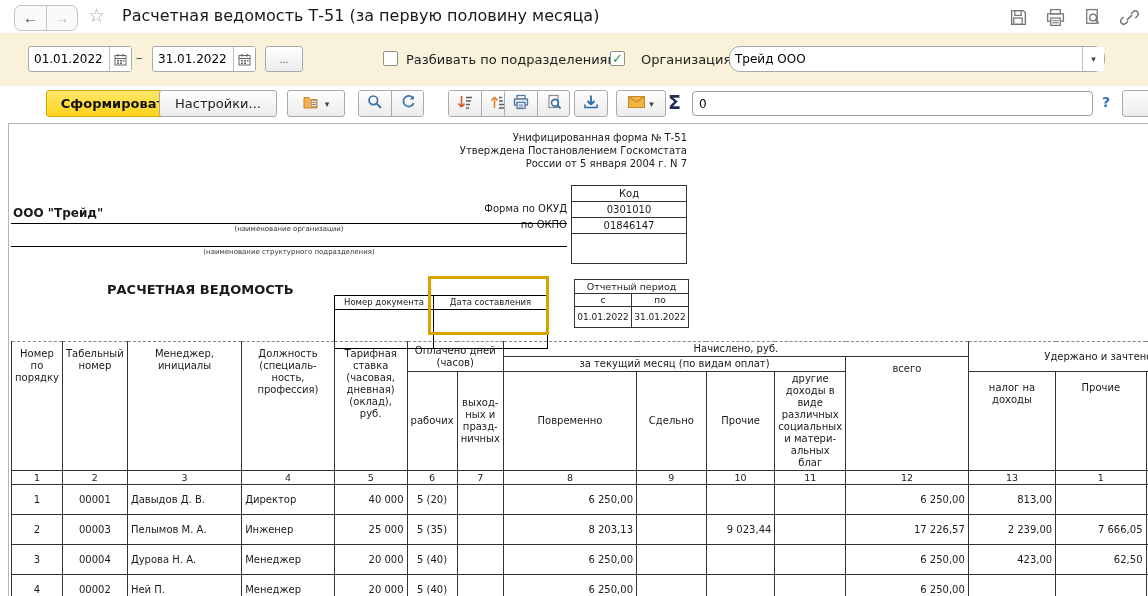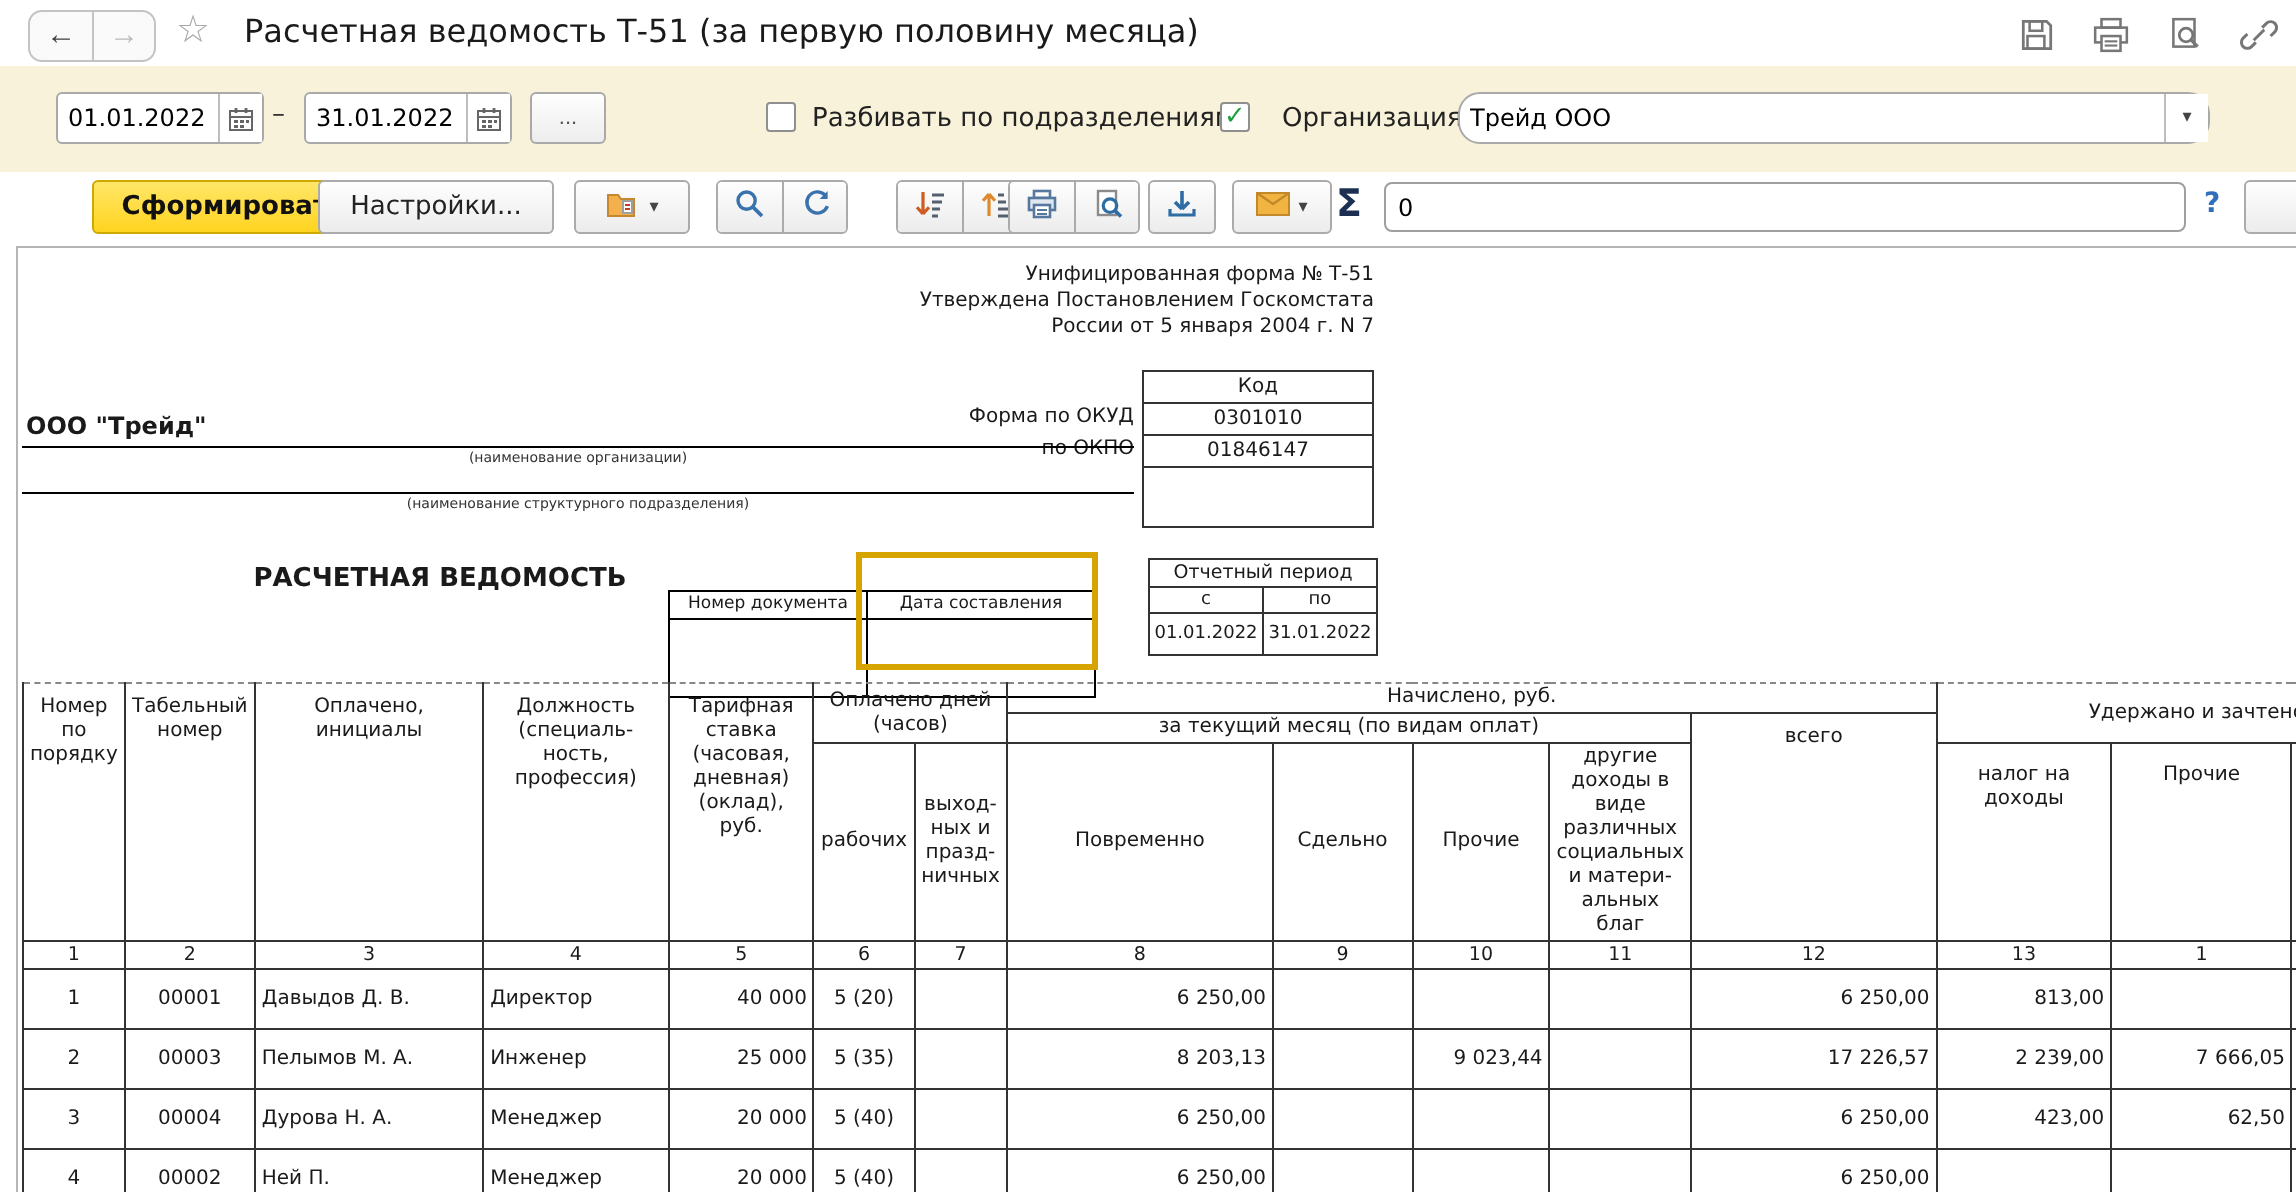--- a/index.html
+++ b/index.html
@@ -64,21 +64,21 @@
   .report { position:absolute; left:8px; top:123px; width:1250px; height:500px; background:#fff;
             border:1px solid #b5b5b5; overflow:hidden; font-size:10px; color:#1a1a1a; }
   .formnote { position:absolute; left:358px; top:7px; width:320px; text-align:right; font-size:10px; line-height:13px; }
   .codetbl { position:absolute; left:562px; top:61px; width:116px; border-collapse:collapse; }
   .codetbl td { border:1px solid #333; text-align:center; font-size:10px; height:16px; padding:0; }
   .codetbl .empty { height:30px; }
   .rlabel { position:absolute; width:130px; text-align:right; font-size:10px; }
   .orgname { position:absolute; left:4px; top:82px; font-size:12px; font-weight:bold; }
   .hline { position:absolute; left:2px; width:556px; border-top:1px solid #000; }
   .caption { position:absolute; left:2px; width:556px; text-align:center; font-size:7px; color:#333; }
-  .doctitle { position:absolute; left:98px; top:157px; width:226px; text-align:center;
+  .doctitle { position:absolute; left:98px; top:157px; width:226px; text-align:left;
               font-size:13px; font-weight:bold; line-height:17px; }
   .hdrbox { position:absolute; top:171px; border:1px solid #000; background:#fff; }
   .hdrbox .bh { height:14px; border-bottom:1px solid #000; text-align:center; font-size:8.5px; line-height:13px; }
   .hdrbox .bb { height:38px; }
   .selout { position:absolute; left:419px; top:152px; width:121px; height:59px;
             border:3px solid #d7a300; pointer-events:none; }
   .periodtbl { position:absolute; left:565px; top:155px; border-collapse:collapse; }
   .periodtbl td { border:1px solid #333; text-align:center; font-size:9px; padding:0; }
   .periodtbl .r1 td { height:14px; font-size:9.5px; }
   .periodtbl .r2 td { height:13px; }
@@ -364,21 +364,21 @@
           <col style="width:68px">
           <col style="width:124px">
         <col style="width:88px">
           <col style="width:91px">
           <col style="width:112px">
       </colgroup>
       <tbody>
           <tr class="h1">
         <th rowspan="3" class="vtop">Номер по порядку</th>
         <th rowspan="3" class="vtop">Табельный номер</th>
-        <th rowspan="3" class="vtop">Оплачено, инициалы</th>
+        <th rowspan="3" class="vtop">Менеджер, инициалы</th>
         <th rowspan="3" class="vtop">Должность (специаль-ность, профессия)</th>
         <th rowspan="3" class="vtop">Тарифная ставка (часовая, дневная) (оклад), руб.</th>
         <th colspan="2" rowspan="2">Оплачено дней (часов)</th>
         <th colspan="5">Начислено, руб.</th>
         <th colspan="3" rowspan="2">Удержано и зачтено, руб.</th>
       </tr>
       <tr class="h2">
         <th colspan="4">за текущий месяц (по видам оплат)</th>
         <th rowspan="2" class="vtop">всего</th>
       </tr>

